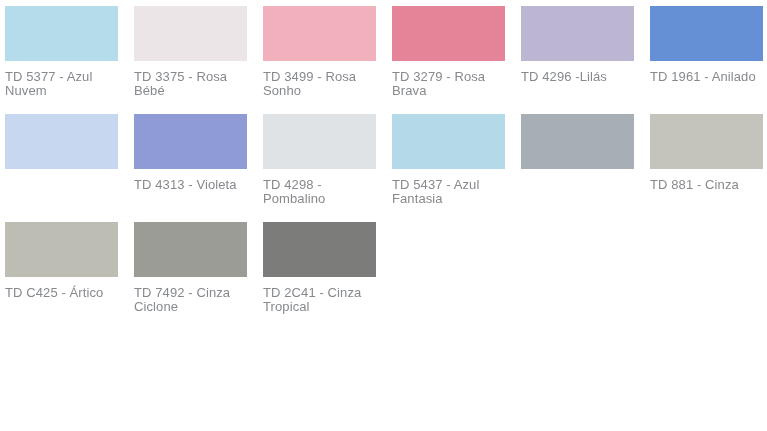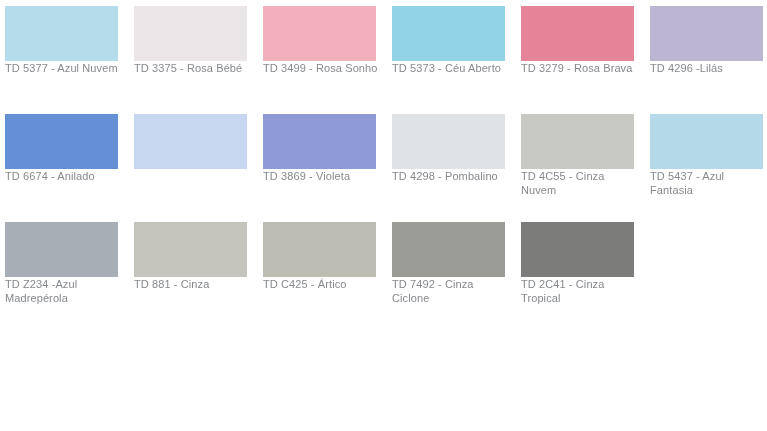--- a/index.html
+++ b/index.html
@@ -33,21 +33,22 @@
   }
 
   .swatch-chip {
     width: 113px;
     height: 55px;
     display: block;
     flex: 0 0 auto;
   }
 
   .swatch-label {
-    font-size: 11px;
+    margin-top: 9px;
+    font-size: 13px;
     line-height: 14px;
     color: #86898d;
     letter-spacing: 0.1px;
     width: 116px;
     word-wrap: break-word;
     white-space: pre-line;
   }
 </style>
 </head>
 <body>
@@ -59,57 +60,48 @@
     </div>
     <div class="swatch-cell">
       <div class="swatch-chip" style="background-color: rgb(235, 229, 232);"></div>
       <div class="swatch-label">TD 3375 - Rosa Bébé</div>
     </div>
     <div class="swatch-cell">
       <div class="swatch-chip" style="background-color: rgb(240, 177, 188);"></div>
       <div class="swatch-label">TD 3499 - Rosa Sonho</div>
     </div>
     <div class="swatch-cell">
-      <div class="swatch-chip" style="background-color: rgb(147, 211, 232);"></div>
-      <div class="swatch-label">TD 5373 - Céu Aberto</div>
-    </div>
-    <div class="swatch-cell">
       <div class="swatch-chip" style="background-color: rgb(229, 131, 152);"></div>
       <div class="swatch-label">TD 3279 - Rosa Brava</div>
     </div>
     <div class="swatch-cell">
       <div class="swatch-chip" style="background-color: rgb(188, 182, 211);"></div>
       <div class="swatch-label">TD 4296 -Lilás</div>
     </div>
     <div class="swatch-cell">
       <div class="swatch-chip" style="background-color: rgb(102, 144, 214);"></div>
-      <div class="swatch-label">TD 6674 - Anilado</div>
+      <div class="swatch-label">TD 1961 - Anilado</div>
     </div>
     <div class="swatch-cell">
       <div class="swatch-chip" style="background-color: rgb(199, 215, 239);"></div>
     </div>
     <div class="swatch-cell">
       <div class="swatch-chip" style="background-color: rgb(142, 155, 212);"></div>
-      <div class="swatch-label">TD 3869 - Violeta</div>
+      <div class="swatch-label">TD 4313 - Violeta</div>
     </div>
     <div class="swatch-cell">
       <div class="swatch-chip" style="background-color: rgb(223, 227, 229);"></div>
       <div class="swatch-label">TD 4298 - Pombalino</div>
-    </div>
-    <div class="swatch-cell">
-      <div class="swatch-chip" style="background-color: rgb(201, 201, 196);"></div>
-      <div class="swatch-label">TD 4C55 - Cinza Nuvem</div>
     </div>
     <div class="swatch-cell">
       <div class="swatch-chip" style="background-color: rgb(180, 217, 233);"></div>
       <div class="swatch-label">TD 5437 - Azul Fantasia</div>
     </div>
     <div class="swatch-cell">
       <div class="swatch-chip" style="background-color: rgb(167, 174, 181);"></div>
-      <div class="swatch-label">TD Z234 -Azul Madrepérola</div>
     </div>
     <div class="swatch-cell">
       <div class="swatch-chip" style="background-color: rgb(196, 196, 188);"></div>
       <div class="swatch-label">TD 881 - Cinza</div>
     </div>
     <div class="swatch-cell">
       <div class="swatch-chip" style="background-color: rgb(189, 189, 180);"></div>
       <div class="swatch-label">TD C425 - Ártico</div>
     </div>
     <div class="swatch-cell">

